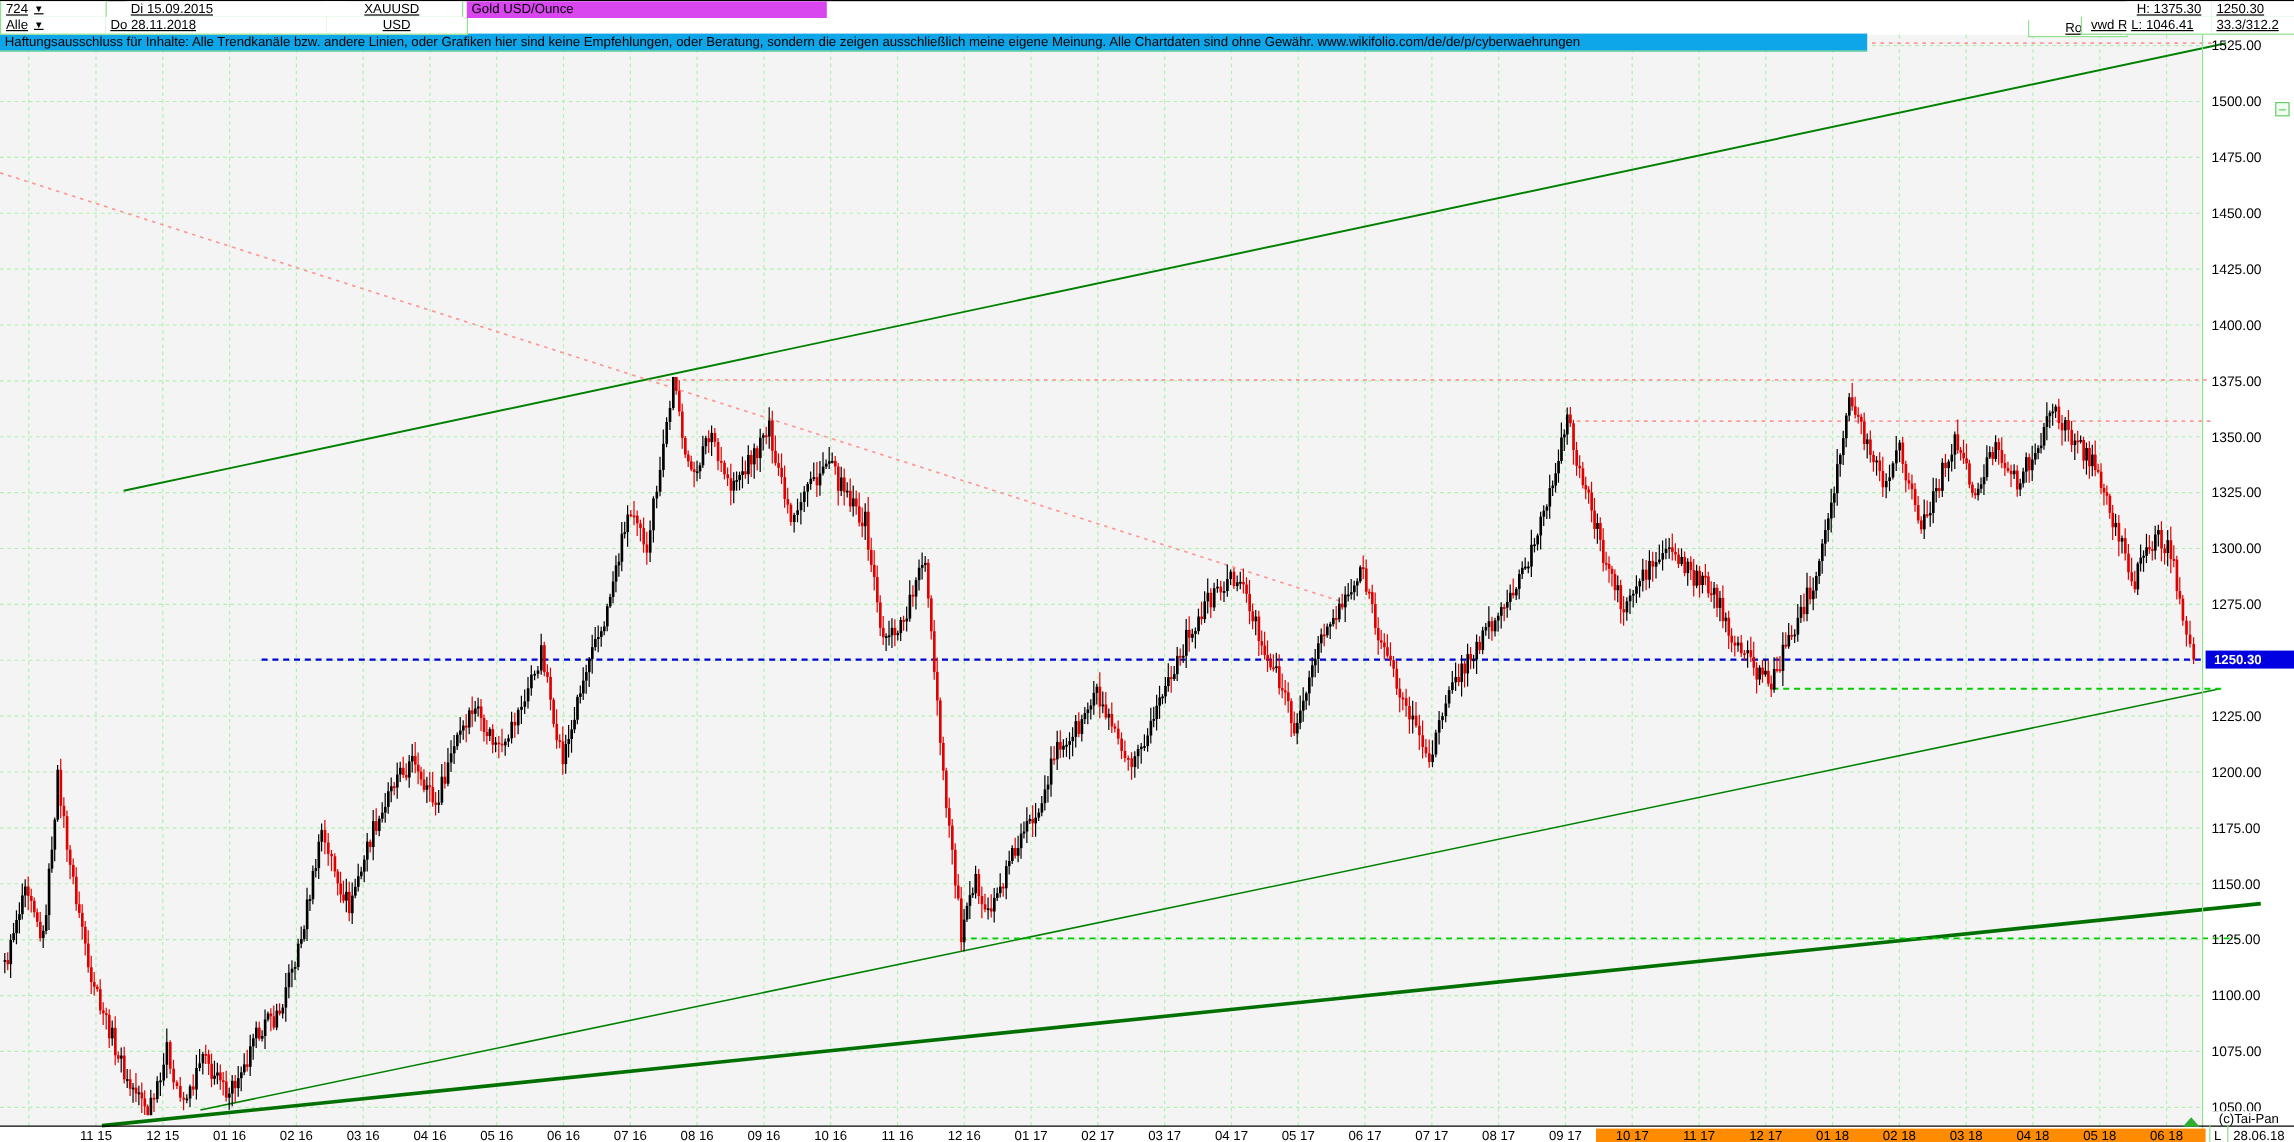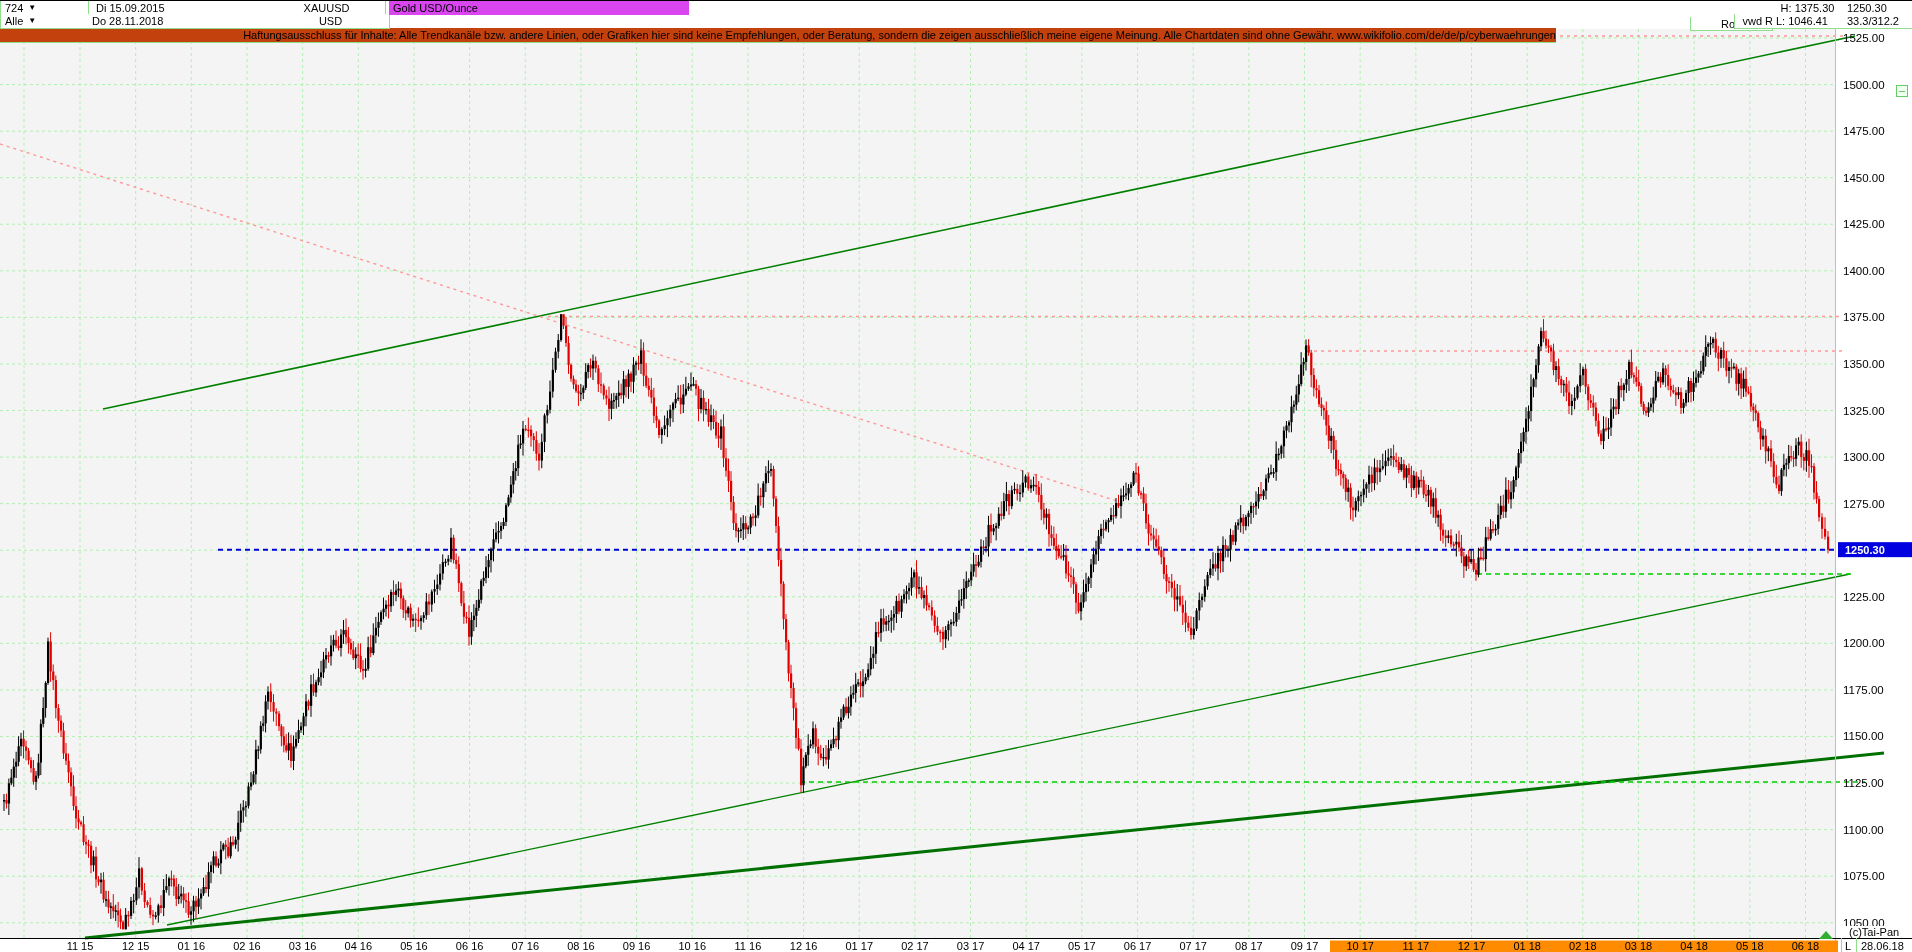--- a/index.html
+++ b/index.html
@@ -2,30 +2,30 @@
 <html><head>
 <meta charset="utf-8">
 <style>
   html,body{margin:0;padding:0;background:#ddd;}
   .wrap{position:relative;width:1912px;height:952px;background:#ffffff;
         font-family:"Liberation Sans","DejaVu Sans",sans-serif;font-size:11px;color:#000;
         overflow:hidden;border-top:1px solid #000;box-sizing:border-box;}
   svg{position:absolute;left:0;top:0;font-family:"Liberation Sans","DejaVu Sans",sans-serif;}
   .hcell{position:absolute;box-sizing:border-box;background:#fff;white-space:nowrap;
          border-right:1px solid #8fdf8f;border-bottom:1px solid #8fdf8f;border-left:1px solid #8fdf8f;
-         display:flex;align-items:center;padding:0 4px;z-index:5;}
+         display:flex;align-items:center;padding:0 4px;z-index:5;text-decoration:underline;}
   .hcell.noleft{border-left:none;}
   .hcell.center{justify-content:center;}
   .hcell.right{justify-content:flex-end;}
   .hplain{position:absolute;box-sizing:border-box;background:#d946ef;white-space:nowrap;
           display:flex;align-items:center;padding:0 4px;z-index:5;border-bottom:none;}
   .drop{font-size:8px;margin-left:5px;line-height:1;}
-  .disclaimer{position:absolute;left:0;top:27px;width:1556px;height:15px;background:#c2410c;
+  .disclaimer{position:absolute;left:0;top:27px;width:1556px;height:15px;background:#0ea5e9;
               border-bottom:1px solid #8fdf8f;box-sizing:border-box;padding:1px 0 0 4px;
-              white-space:nowrap;overflow:hidden;z-index:4;text-align:right;}
+              white-space:nowrap;overflow:hidden;z-index:4;}
   .collapse{position:absolute;left:1896px;top:84px;width:12px;height:12px;box-sizing:border-box;
             border:1px solid #66cc66;background:#f0fff0;z-index:6;display:flex;align-items:center;justify-content:center;}
   .collapse span{display:block;width:6px;height:1px;background:#66cc66;}
 </style>
 </head>
 <body>
 
 <div class="wrap">
 
   <svg id="chart" width="1912" height="952" viewBox="0 0 1912 952">
@@ -1600,21 +1600,21 @@
       <text x="1845" y="949" font-size="11" fill="#000">L</text>
       <text x="1861" y="949" font-size="11" fill="#000">28.06.18</text>
       <rect x="1838" y="541.1562200000001" width="74" height="15" fill="#0000e0"></rect>
       <text x="1845" y="552.6562200000001" font-size="11" font-weight="bold" fill="#fff">1250.30</text>
     </svg>
 
   <div class="hcell" style="left:0;top:0;width:89px;height:14px;">
     <span>724</span>
     <span class="drop">▼</span>
   </div>
-  <div class="hcell noleft" style="left:92px;top:0;width:185px;height:14px;">
+  <div class="hcell noleft" style="left:105px;top:0;width:185px;height:14px;">
     <span>Di 15.09.2015</span>
   </div>
   <div class="hcell noleft center" style="left:268px;top:0;width:118px;height:14px;">
     <span>XAUUSD</span>
   </div>
   <div class="hcell" style="left:0;top:13px;width:89px;height:15px;">
     <span>Alle</span>
     <span class="drop">▼</span>
   </div>
   <div class="hcell noleft" style="left:88px;top:13px;width:185px;height:15px;">

